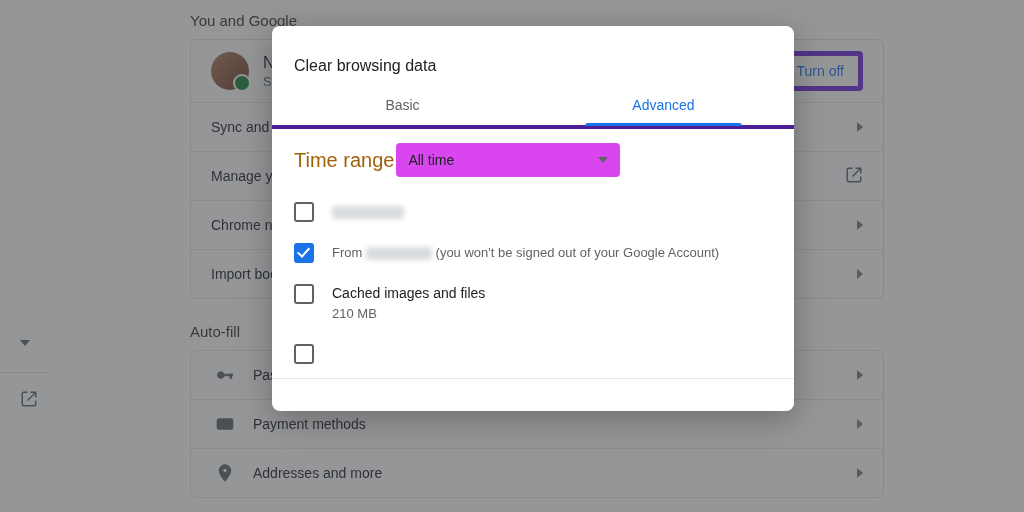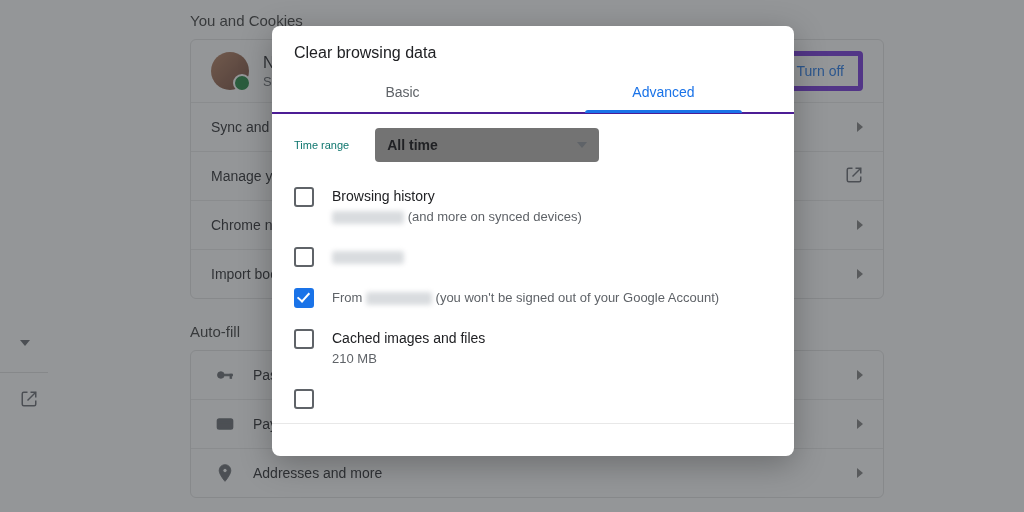--- a/index.html
+++ b/index.html
@@ -27,29 +27,29 @@
   .leftbar .divider{position:absolute;left:0;top:372px;width:48px;border-top:1px solid #e0e0e0;}
   .leftbar .ext{position:absolute;left:20px;top:390px;}
   .leftbar .ext svg{width:18px;height:18px;stroke:#5f6368;}
   .row .leading-icon{width:28px;display:flex;justify-content:center;margin-right:14px;}
   .row .leading-icon svg{width:20px;height:20px;fill:#5f6368;stroke:#5f6368;}
   
   .scrim{position:absolute;inset:0;background:rgba(60,64,67,0.55);}
   
   .dialog{position:absolute;left:272px;top:26px;width:522px;background:#fff;border-radius:8px;
     box-shadow:0 8px 32px rgba(0,0,0,0.28);overflow:hidden;}
-  .dlg-title{font-size:16px;color:#202124;padding:18px 22px 12px 22px;}
-  .tabs{display:flex;border-bottom:2px solid #4c1d95;}
+  .dlg-title{font-size:16px;color:#202124;padding:31px 22px 12px 22px;}
+  .tabs{display:flex;border-bottom:4px solid #4c1d95;}
   .tab{flex:1;text-align:center;padding:10px 0 12px 0;font-size:14px;color:#5f6368;cursor:pointer;position:relative;}
   .tab.active{color:#1a73e8;font-weight:500;}
   .tab.active::after{content:"";position:absolute;left:20%;right:20%;bottom:-1px;height:3px;background:#1a73e8;border-radius:3px 3px 0 0;}
   .body{padding:14px 22px 4px 22px;}
   .time-row{display:flex;align-items:center;margin-bottom:14px;}
-  .time-label{font-size:11px;color:#0f766e;margin-right:26px;}
-  .select{flex:0 0 200px;display:flex;align-items:center;justify-content:space-between;background:#737373;border-radius:4px;padding:9px 12px;cursor:pointer;font-weight:bold;}
+  .time-label{font-size:20px;color:#a16207;margin-right:2px;}
+  .select{flex:0 0 200px;display:flex;align-items:center;justify-content:space-between;background:#d946ef;border-radius:4px;padding:9px 12px;cursor:pointer;}
   .select .val{font-size:14px;color:#202124;}
   .select .tri{width:0;height:0;border-left:5px solid transparent;border-right:5px solid transparent;border-top:6px solid #5f6368;}
   .opt{display:flex;align-items:flex-start;padding:10px 0;}
   .cb{flex:0 0 20px;height:20px;border:2px solid #5f6368;border-radius:3px;margin-right:18px;margin-top:1px;position:relative;cursor:pointer;box-sizing:border-box;}
   .cb.checked{background:#1a73e8;border-color:#1a73e8;}
   .cb.checked::after{content:"";position:absolute;left:4px;top:0px;width:5px;height:10px;border:solid #fff;border-width:0 2.5px 2.5px 0;transform:rotate(42deg);}
   .opt .txt{flex:1;}
   .opt .t1{font-size:14px;color:#202124;line-height:20px;}
   .opt .t2{font-size:13px;color:#5f6368;line-height:19px;margin-top:1px;}
   .blur{display:inline-block;height:13px;border-radius:3px;background:#d9dcdf;filter:blur(2.5px);vertical-align:middle;}
@@ -65,21 +65,21 @@
     <div class="ext">
       <svg viewBox="0 0 24 24" fill="none" stroke-width="2">
           <path d="M14 3h7v7"></path>
           <path d="M10 14L21 3"></path>
           <path d="M21 14v5a2 2 0 0 1-2 2H5a2 2 0 0 1-2-2V5a2 2 0 0 1 2-2h5"></path>
         </svg>
     </div>
   </div>
 
   <div class="bg-col">
-    <div class="section-title">You and Cookies</div>
+    <div class="section-title">You and Google</div>
     <div class="card">
       <div class="row tall">
         <div class="avatar"></div>
         <div class="profile-text label">
           <div class="line1">N</div>
           <div class="line2">S</div>
         </div>
         <button class="turnoff-btn">Turn off</button>
       </div>
       <div class="row">
@@ -155,30 +155,20 @@
 
   <div class="body">
     <div class="time-row">
       <div class="time-label">Time range</div>
       <div class="select">
         <span class="val">All time</span>
         <span class="tri"></span>
       </div>
     </div>
 
-    <div class="opt">
-      <div class="cb"></div>
-      <div class="txt">
-        <div class="t1">Browsing history</div>
-        <div class="t2">
-          <span class="blur" style="width:72px"></span>
-          <span>(and more on synced devices)</span>
-        </div>
-      </div>
-    </div>
 
     <div class="opt">
       <div class="cb"></div>
       <div class="txt">
         <div class="t2">
           <span class="blur" style="width:72px"></span>
         </div>
       </div>
     </div>
 

